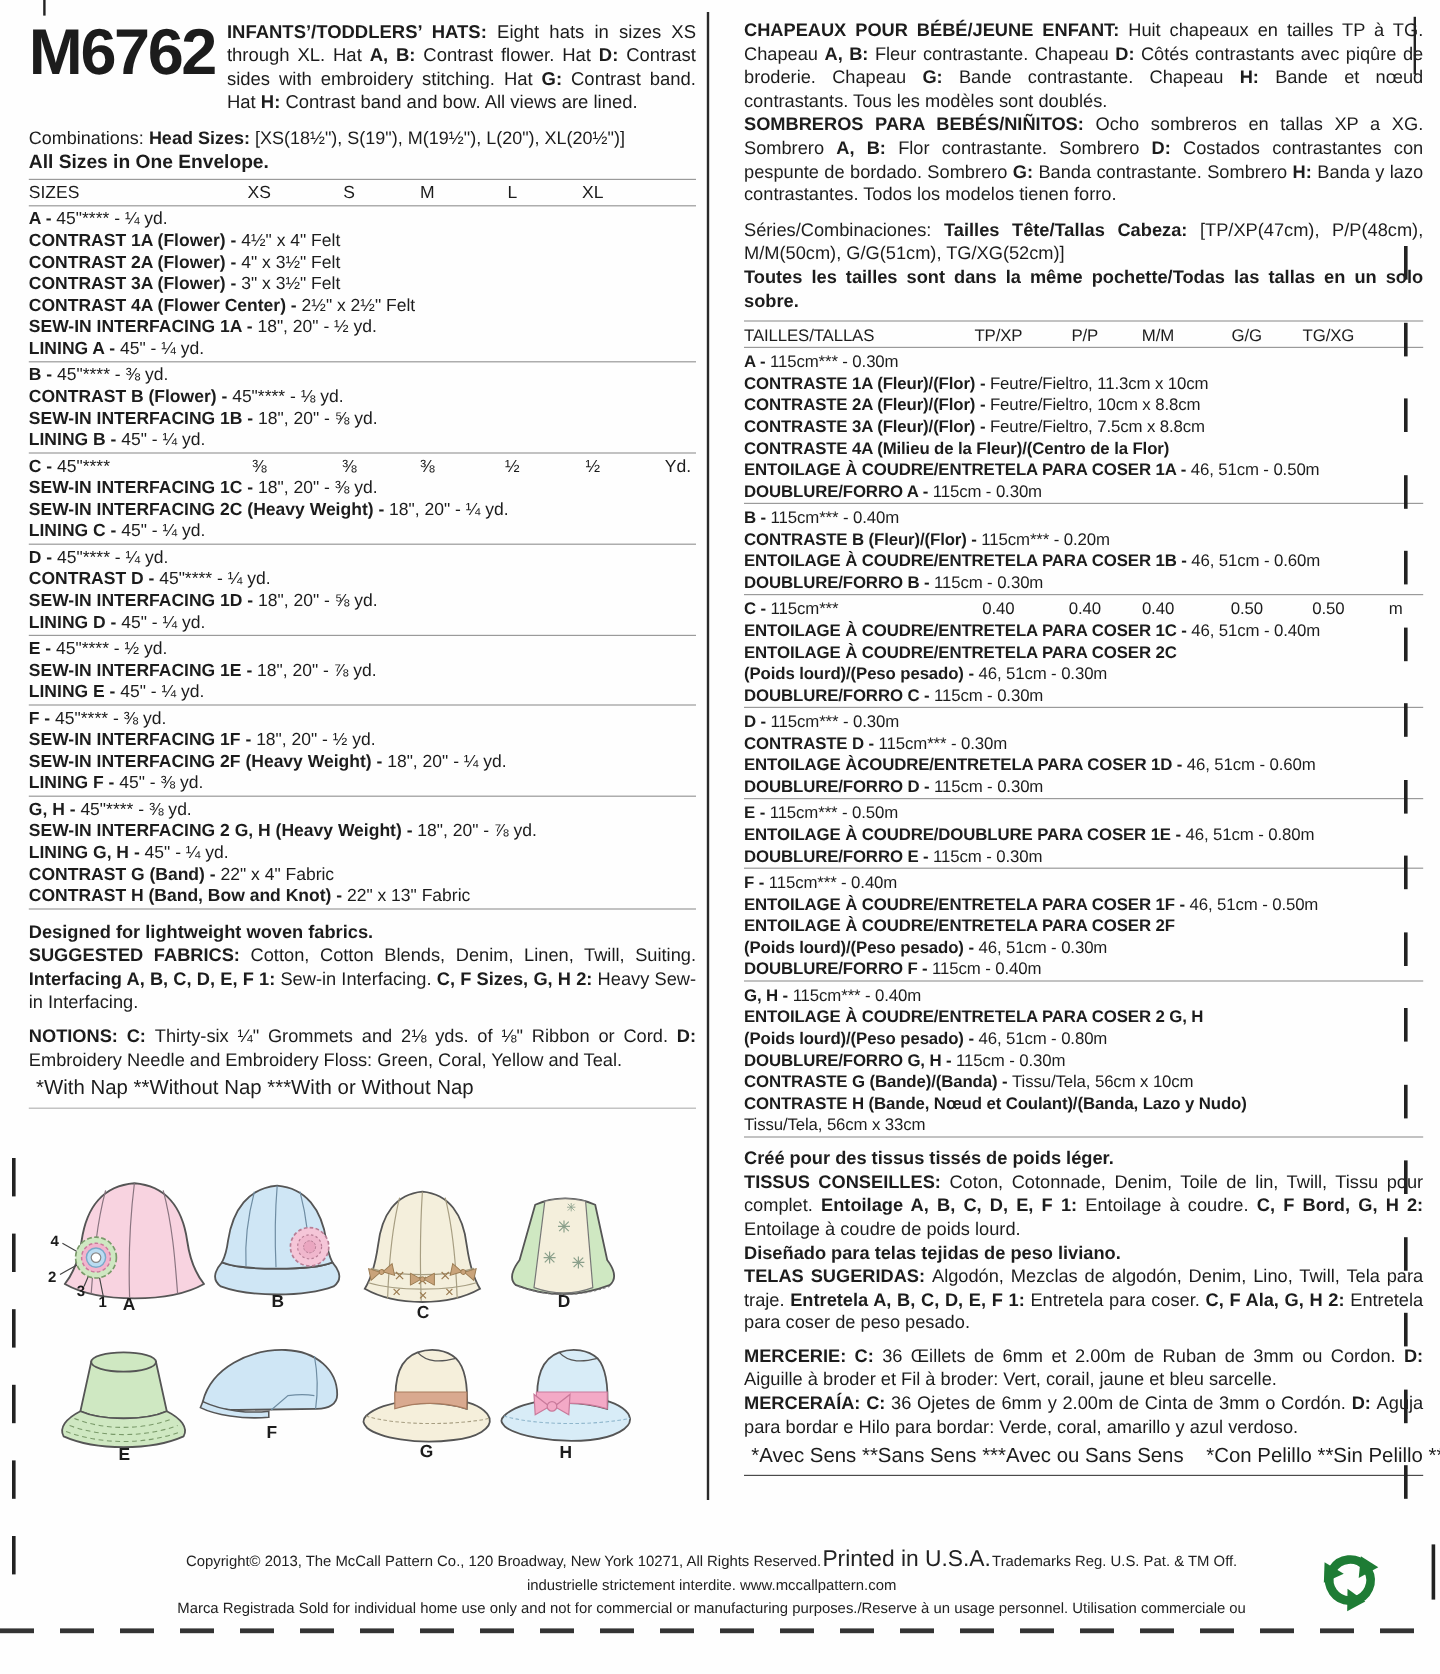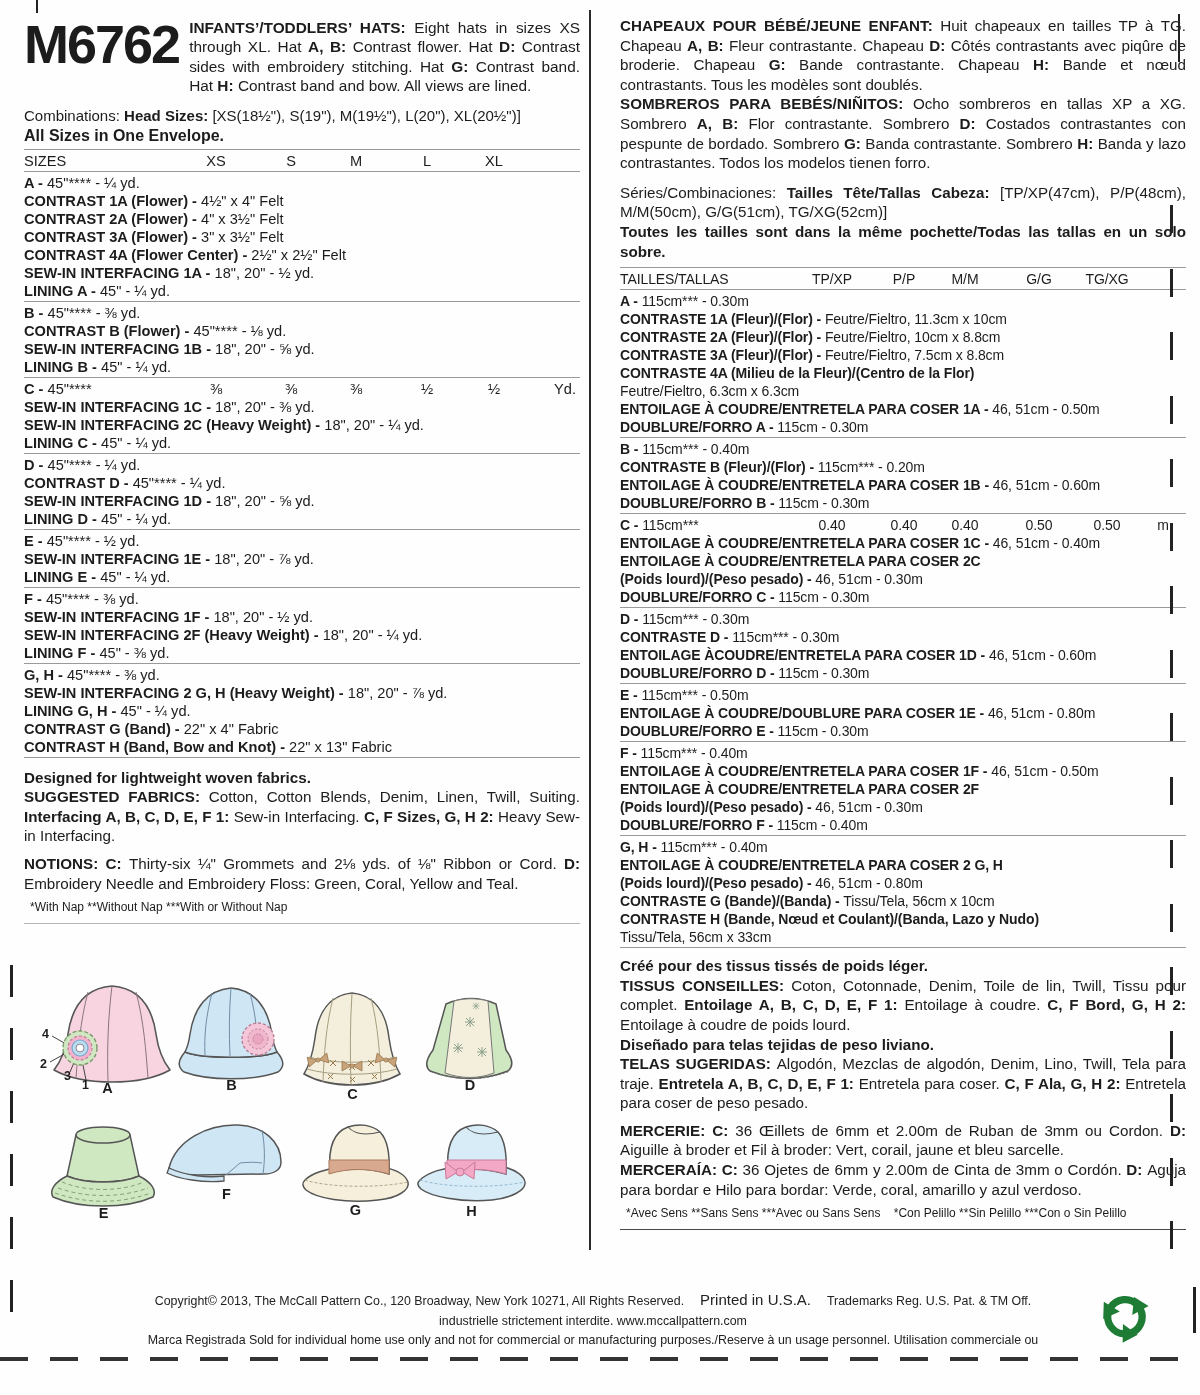--- a/index.html
+++ b/index.html
@@ -23,34 +23,34 @@
   .table{border-top:1px solid #9a9a9a;padding-top:2px;}
   .trow{position:relative;height:18px;line-height:18px;white-space:nowrap;font-size:14.6px;}
   .right-table .trow{font-size:14px;height:18px;line-height:18px;letter-spacing:-0.1px;}
   .tsep{border-top:1px solid #9a9a9a;margin:1px 0 2px 0;height:0;}
   .tcol{position:absolute;top:0;transform:translateX(-50%);}
   .left-table .tcol-0{left:192px}.left-table .tcol-1{left:267px}.left-table .tcol-2{left:332px}
   .left-table .tcol-3{left:403px}.left-table .tcol-4{left:470px}.left-table .tcol-5{left:541px}
   .right-table .tcol-0{left:212px}.right-table .tcol-1{left:284px}.right-table .tcol-2{left:345px}
   .right-table .tcol-3{left:419px}.right-table .tcol-4{left:487px}.right-table .tcol-5{left:543px}
   .mt6{margin-top:6px}.mt8{margin-top:8px}.mt10{margin-top:10px}
-  .footnote{margin:6px 0 0 6px;font-size:12px;line-height:16px;white-space:pre;}
+  .footnote{margin:6px 0 0 6px;font-size:17px;line-height:16px;white-space:pre;}
   .endline{border-top:1px solid #b5b5b5;margin-top:8px;height:0;}
   .endline.dark{border-top:1.5px solid #4a4a4a;}
   
   .hats{position:absolute;left:24px;top:958px;width:556px;height:330px;}
   .fig{position:absolute;}
   .fig svg{display:block;}
   .hatlabel{position:absolute;left:0;right:0;bottom:-6px;text-align:center;
             font-weight:bold;font-size:14.5px;}
   .callout{position:absolute;font-weight:bold;font-size:12.5px;line-height:12px;}
   
   .footer{position:absolute;left:28px;top:1290px;width:1130px;text-align:center;
           font-size:12.4px;line-height:19.5px;color:#222;}
-  .printed{font-size:15px;font-weight:normal;margin:0 16px;}
+  .printed{font-size:19px;font-weight:normal;margin:0 1px;}
   .cutline{position:absolute;left:0;top:1357px;width:1200px;height:4px;
            background:repeating-linear-gradient(90deg,#333 0 28px,transparent 28px 50px);}
   .recycle{position:absolute;left:1096px;top:1286px;}
   .regmark{position:absolute;background:#222;}
 </style>
 </head>
 <body>
 
 <div class="page">
 
@@ -118,21 +118,20 @@
     <p class="para jtext mt10"><span>Séries/Combinaciones: </span><span class="b">Tailles Tête/Tallas Cabeza: </span><span>[TP/XP(47cm), P/P(48cm), M/M(50cm), G/G(51cm), TG/XG(52cm)]</span></p>
     <p class="para jtext"><span class="b">Toutes les tailles sont dans la même pochette/Todas las tallas en un solo sobre.</span></p>
     <div class="table right-table mt6">
         <div class="trow"><span>TAILLES/TALLAS</span><span class="tcol tcol-0">TP/XP</span><span class="tcol tcol-1">P/P</span><span class="tcol tcol-2">M/M</span><span class="tcol tcol-3">G/G</span><span class="tcol tcol-4">TG/XG</span></div>
         <div class="tsep"></div>
         <div class="trow"><span class="b">A - </span><span>115cm*** - 0.30m</span></div>
         <div class="trow"><span class="b">CONTRASTE 1A (Fleur)/(Flor) - </span><span>Feutre/Fieltro, 11.3cm x 10cm</span></div>
         <div class="trow"><span class="b">CONTRASTE 2A (Fleur)/(Flor) - </span><span>Feutre/Fieltro, 10cm x 8.8cm</span></div>
         <div class="trow"><span class="b">CONTRASTE 3A (Fleur)/(Flor) - </span><span>Feutre/Fieltro, 7.5cm x 8.8cm</span></div>
         <div class="trow"><span class="b">CONTRASTE 4A (Milieu de la Fleur)/(Centro de la Flor)</span></div>
-        <div class="trow"><span>Feutre/Fieltro, 6.3cm x 6.3cm</span></div>
         <div class="trow"><span class="b">ENTOILAGE À COUDRE/ENTRETELA PARA COSER 1A - </span><span>46, 51cm - 0.50m</span></div>
         <div class="trow"><span class="b">DOUBLURE/FORRO A - </span><span>115cm - 0.30m</span></div>
         <div class="tsep"></div>
         <div class="trow"><span class="b">B - </span><span>115cm*** - 0.40m</span></div>
         <div class="trow"><span class="b">CONTRASTE B (Fleur)/(Flor) - </span><span>115cm*** - 0.20m</span></div>
         <div class="trow"><span class="b">ENTOILAGE À COUDRE/ENTRETELA PARA COSER 1B - </span><span>46, 51cm - 0.60m</span></div>
         <div class="trow"><span class="b">DOUBLURE/FORRO B - </span><span>115cm - 0.30m</span></div>
         <div class="tsep"></div>
         <div class="trow"><span class="b">C - </span><span>115cm***</span><span class="tcol tcol-0">0.40</span><span class="tcol tcol-1">0.40</span><span class="tcol tcol-2">0.40</span><span class="tcol tcol-3">0.50</span><span class="tcol tcol-4">0.50</span><span class="tcol tcol-5">m</span></div>
         <div class="trow"><span class="b">ENTOILAGE À COUDRE/ENTRETELA PARA COSER 1C - </span><span>46, 51cm - 0.40m</span></div>
@@ -151,20 +150,21 @@
         <div class="tsep"></div>
         <div class="trow"><span class="b">F - </span><span>115cm*** - 0.40m</span></div>
         <div class="trow"><span class="b">ENTOILAGE À COUDRE/ENTRETELA PARA COSER 1F - </span><span>46, 51cm - 0.50m</span></div>
         <div class="trow"><span class="b">ENTOILAGE À COUDRE/ENTRETELA PARA COSER 2F</span></div>
         <div class="trow"><span class="b">(Poids lourd)/(Peso pesado) - </span><span>46, 51cm - 0.30m</span></div>
         <div class="trow"><span class="b">DOUBLURE/FORRO F - </span><span>115cm - 0.40m</span></div>
         <div class="tsep"></div>
         <div class="trow"><span class="b">G, H - </span><span>115cm*** - 0.40m</span></div>
         <div class="trow"><span class="b">ENTOILAGE À COUDRE/ENTRETELA PARA COSER 2 G, H</span></div>
         <div class="trow"><span class="b">(Poids lourd)/(Peso pesado) - </span><span>46, 51cm - 0.80m</span></div>
+        <div class="trow"><span class="b">DOUBLURE/FORRO G, H - </span><span>115cm - 0.30m</span></div>
         <div class="trow"><span class="b">CONTRASTE G (Bande)/(Banda) - </span><span>Tissu/Tela, 56cm x 10cm</span></div>
         <div class="trow"><span class="b">CONTRASTE H (Bande, Nœud et Coulant)/(Banda, Lazo y Nudo)</span></div>
         <div class="trow"><span>Tissu/Tela, 56cm x 33cm</span></div>
         <div class="tsep"></div>
       </div>
     <p class="para jtext mt8"><span class="b">Créé pour des tissus tissés de poids léger.</span></p>
     <p class="para jtext"><span class="b">TISSUS CONSEILLES: </span><span>Coton, Cotonnade, Denim, Toile de lin, Twill, Tissu pour complet. </span><span class="b">Entoilage A, B, C, D, E, F 1: </span><span>Entoilage à coudre. </span><span class="b">C, F Bord, G, H 2: </span><span>Entoilage à coudre de poids lourd.</span></p>
     <p class="para jtext"><span class="b">Diseñado para telas tejidas de peso liviano.</span></p>
     <p class="para jtext"><span class="b">TELAS SUGERIDAS: </span><span>Algodón, Mezclas de algodón, Denim, Lino, Twill, Tela para traje. </span><span class="b">Entretela A, B, C, D, E, F 1: </span><span>Entretela para coser. </span><span class="b">C, F Ala, G, H 2: </span><span>Entretela para coser de peso pesado.</span></p>
     <p class="para jtext mt8"><span class="b">MERCERIE: C: </span><span>36 Œillets de 6mm et 2.00m de Ruban de 3mm ou Cordon. </span><span class="b">D: </span><span>Aiguille à broder et Fil à broder: Vert, corail, jaune et bleu sarcelle.</span></p>

